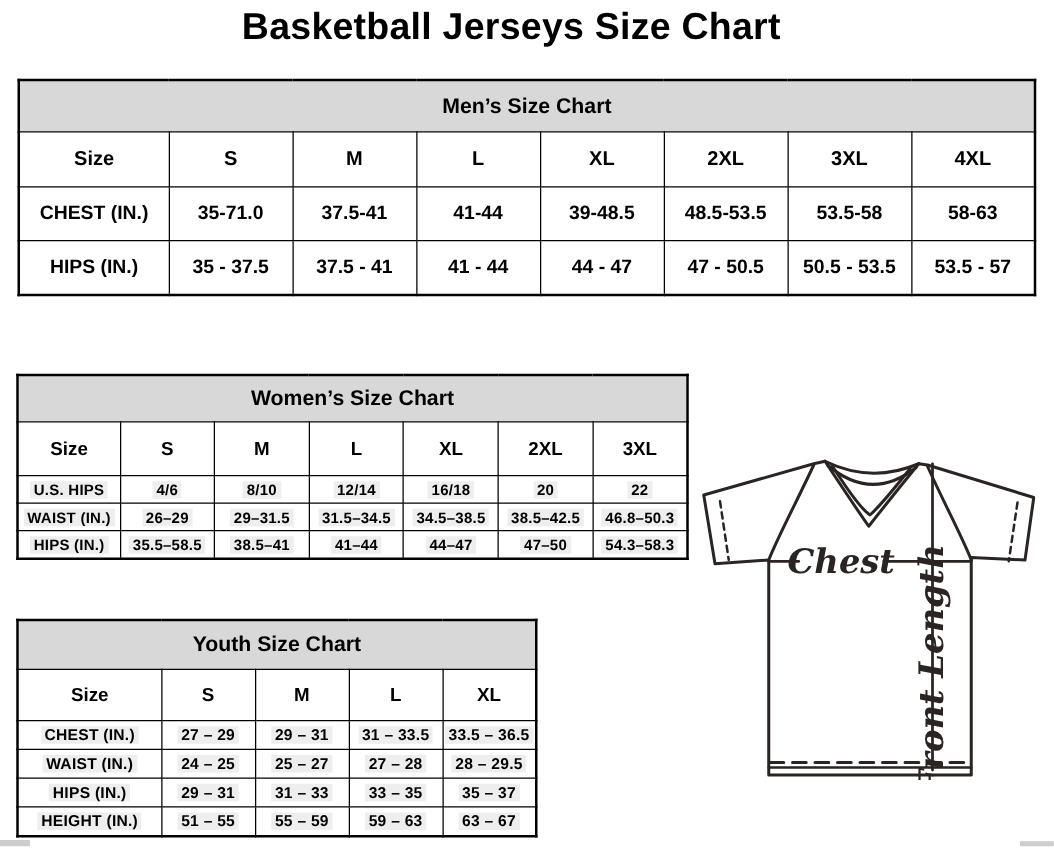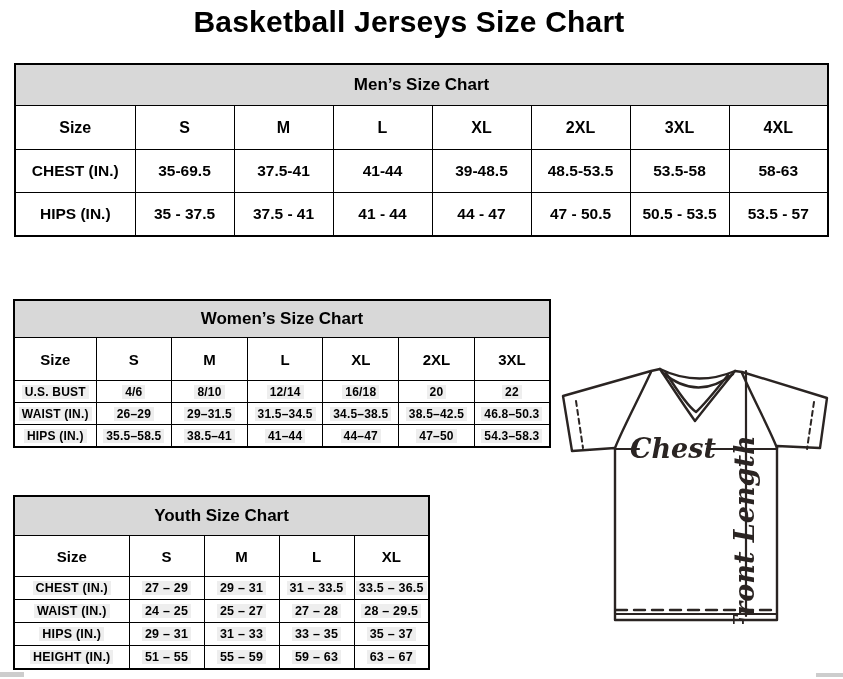--- a/index.html
+++ b/index.html
@@ -72,21 +72,21 @@
       <th>S</th>
       <th>M</th>
       <th>L</th>
       <th>XL</th>
       <th>2XL</th>
       <th>3XL</th>
       <th>4XL</th>
     </tr>
     <tr class="row">
       <td>CHEST (IN.)</td>
-      <td>35-69.5</td>
+      <td>35-71.0</td>
       <td>37.5-41</td>
       <td>41-44</td>
       <td>39-48.5</td>
       <td>48.5-53.5</td>
       <td>53.5-58</td>
       <td>58-63</td>
     </tr>
     <tr class="row">
       <td>HIPS (IN.)</td>
       <td>35 - 37.5</td>
@@ -117,21 +117,21 @@
     <tr class="head">
       <th>Size</th>
       <th>S</th>
       <th>M</th>
       <th>L</th>
       <th>XL</th>
       <th>2XL</th>
       <th>3XL</th>
     </tr>
     <tr class="row">
-      <td><span class="hl">U.S. BUST</span></td>
+      <td><span class="hl">U.S. HIPS</span></td>
       <td><span class="hl">4/6</span></td>
       <td><span class="hl">8/10</span></td>
       <td><span class="hl">12/14</span></td>
       <td><span class="hl">16/18</span></td>
       <td><span class="hl">20</span></td>
       <td><span class="hl">22</span></td>
     </tr>
     <tr class="row">
       <td><span class="hl">WAIST (IN.)</span></td>
       <td><span class="hl">26–29</span></td>

